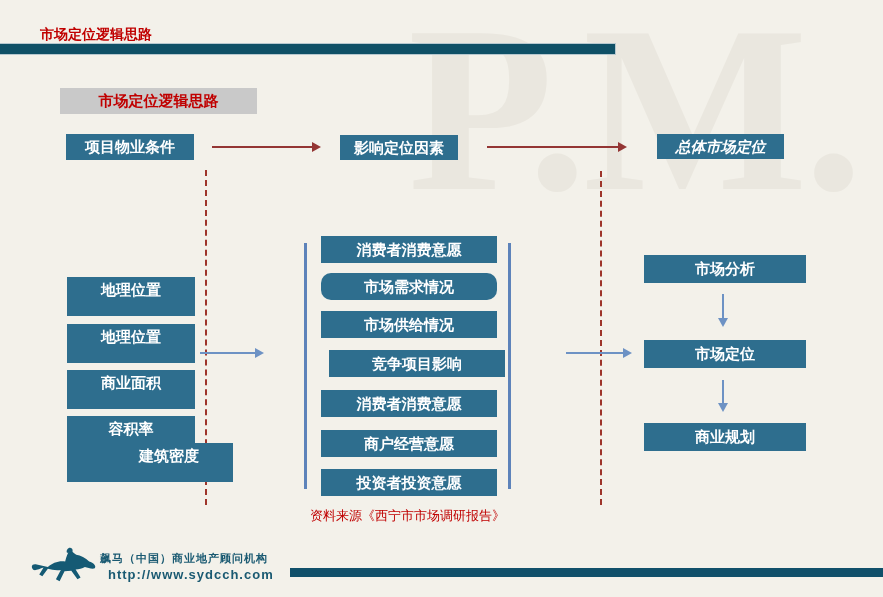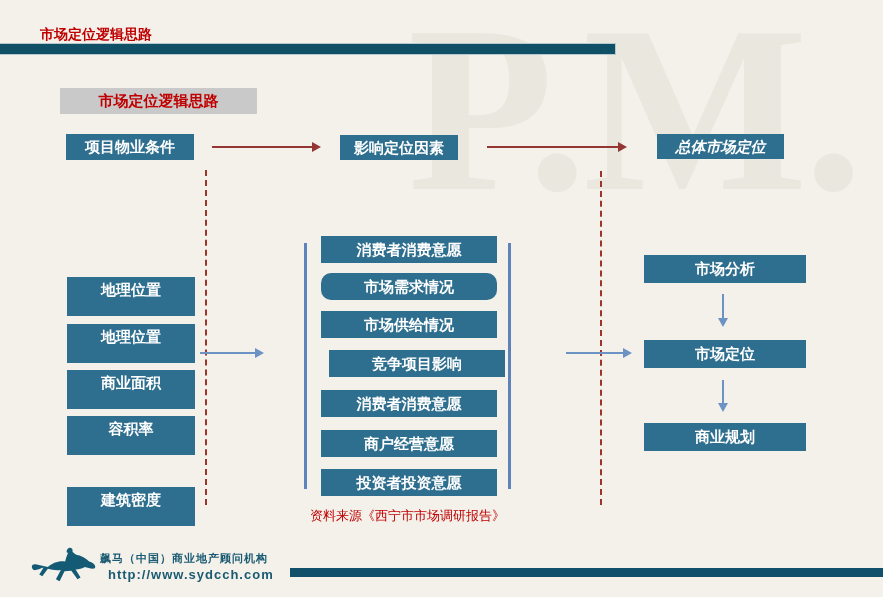--- a/index.html
+++ b/index.html
@@ -104,21 +104,21 @@
   <span class="h-arrow red" style="left:487px;top:146px;width:131px;"></span>
   <div class="tbox box-c">总体市场定位</div>
 
   <div class="dash-v" style="left:205px;top:170px;height:335px;"></div>
   <div class="dash-v" style="left:600px;top:171px;height:334px;"></div>
 
   <div class="tbox lcol" style="top:250px;">地理位置</div>
   <div class="tbox lcol" style="top:297px;">地理位置</div>
   <div class="tbox lcol" style="top:343px;">商业面积</div>
   <div class="tbox lcol" style="top:389px;">容积率</div>
-  <div class="tbox lcol" style="top:460px;">建筑密度</div>
+  <div class="tbox lcol" style="top:416px;padding-left:38px;">建筑密度</div>
 
   <span class="h-arrow blue" style="left:200px;top:352px;width:55px;"></span>
 
   <div class="blue-bar" style="left:304px;top:243px;height:246px;"></div>
   <div class="blue-bar" style="left:508px;top:243px;height:246px;"></div>
 
   <div class="tbox mcol" style="top:236px;">消费者消费意愿</div>
   <div class="tbox mcol" style="top:273px;border-radius:10px;">市场需求情况</div>
   <div class="tbox mcol" style="top:311px;">市场供给情况</div>
   <div class="tbox mcol" style="top:350px;margin-left:8px;">竞争项目影响</div>

